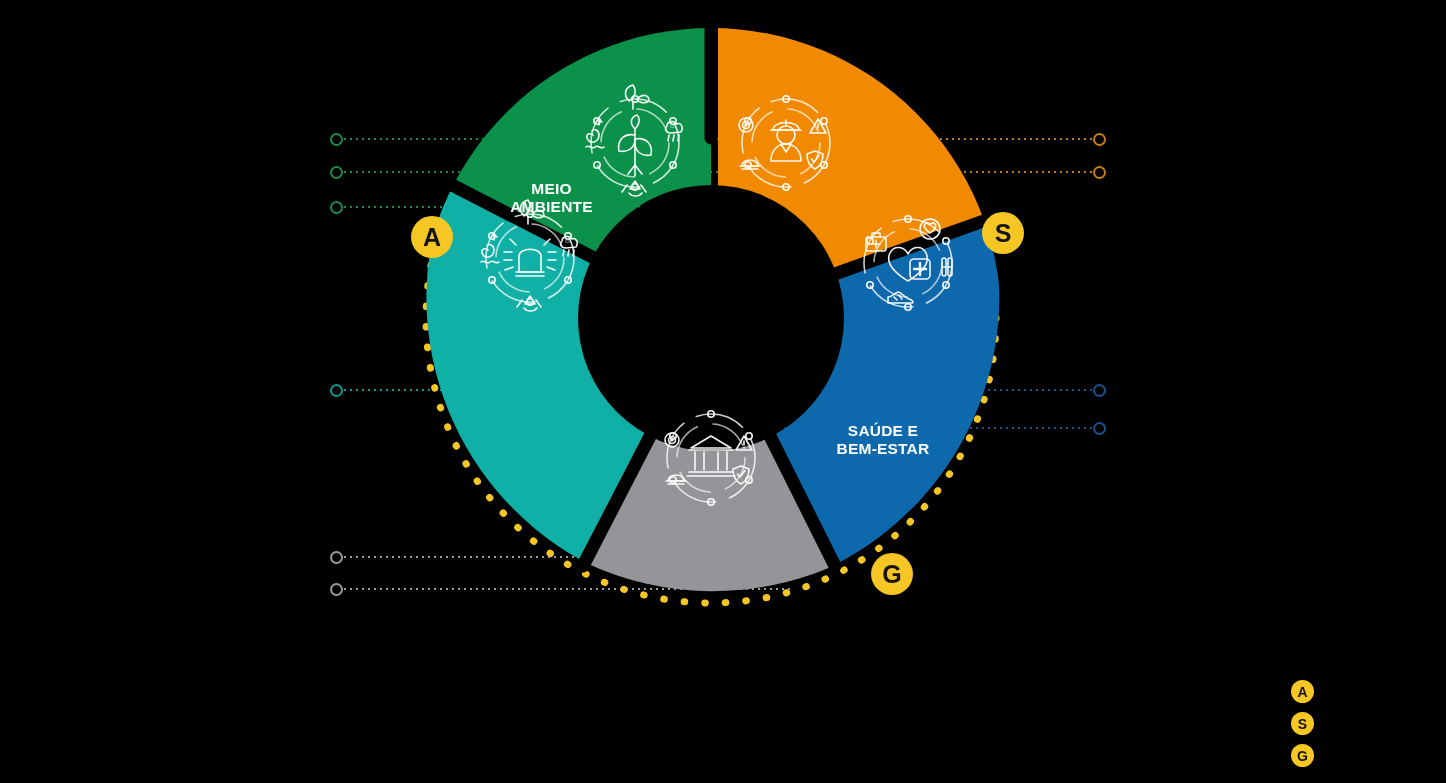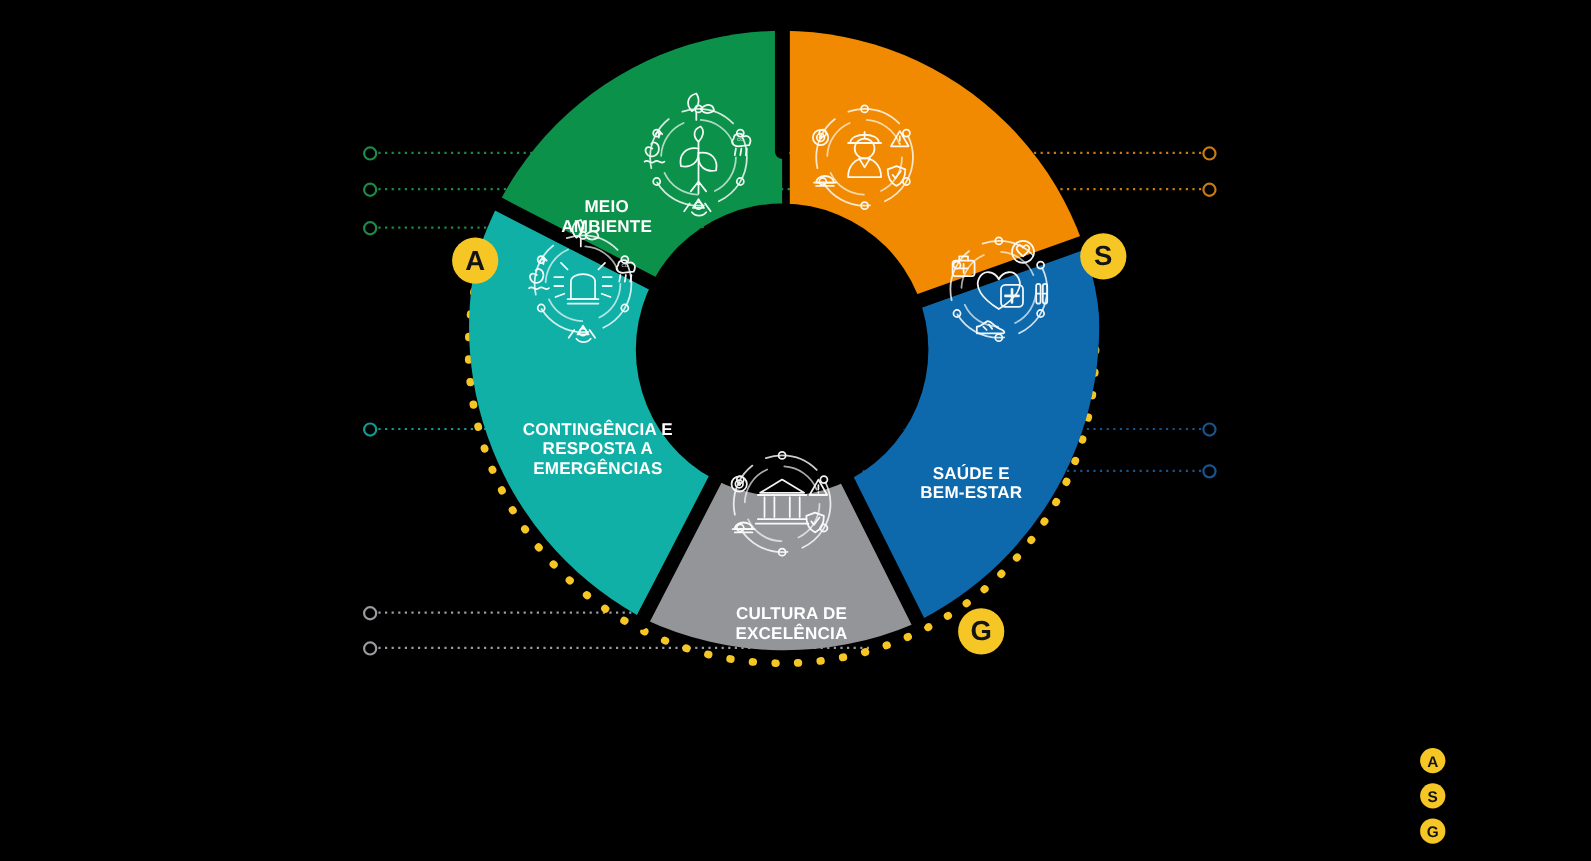--- a/index.html
+++ b/index.html
@@ -382,25 +382,20 @@
           <path d="M0,14 C3,18 10,18 13,14"></path>
         </g>
       </g>
     </svg>
   </div>
 
   <div class="seg-label lbl-meio">MEIO
 AMBIENTE</div>
   <div class="seg-label lbl-saude">SAÚDE E
 BEM-ESTAR</div>
-  <div class="seg-label lbl-cultura">CULTURA DE
-EXCELÊNCIA</div>
-  <div class="seg-label lbl-conting">CONTINGÊNCIA E
-RESPOSTA A
-EMERGÊNCIAS</div>
 
   <div class="badge badge-lg badge-a" style="background: rgb(246, 199, 36);">A</div>
   <div class="badge badge-lg badge-s" style="background: rgb(246, 199, 36);">S</div>
   <div class="badge badge-lg badge-g" style="background: rgb(246, 199, 36);">G</div>
 
   <div class="legend">
     <div class="badge-sm" style="background: rgb(246, 199, 36);">A</div>
     <div class="badge-sm" style="background: rgb(246, 199, 36);">S</div>
     <div class="badge-sm" style="background: rgb(246, 199, 36);">G</div>
   </div>

